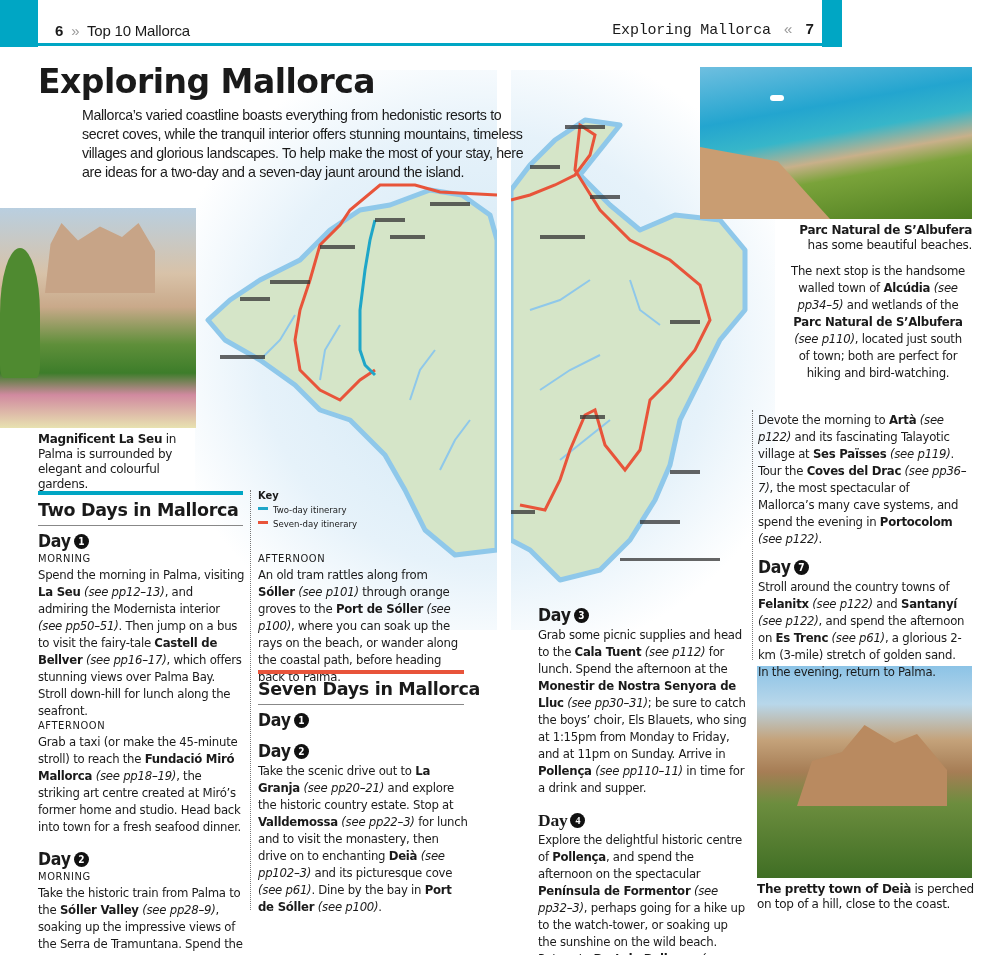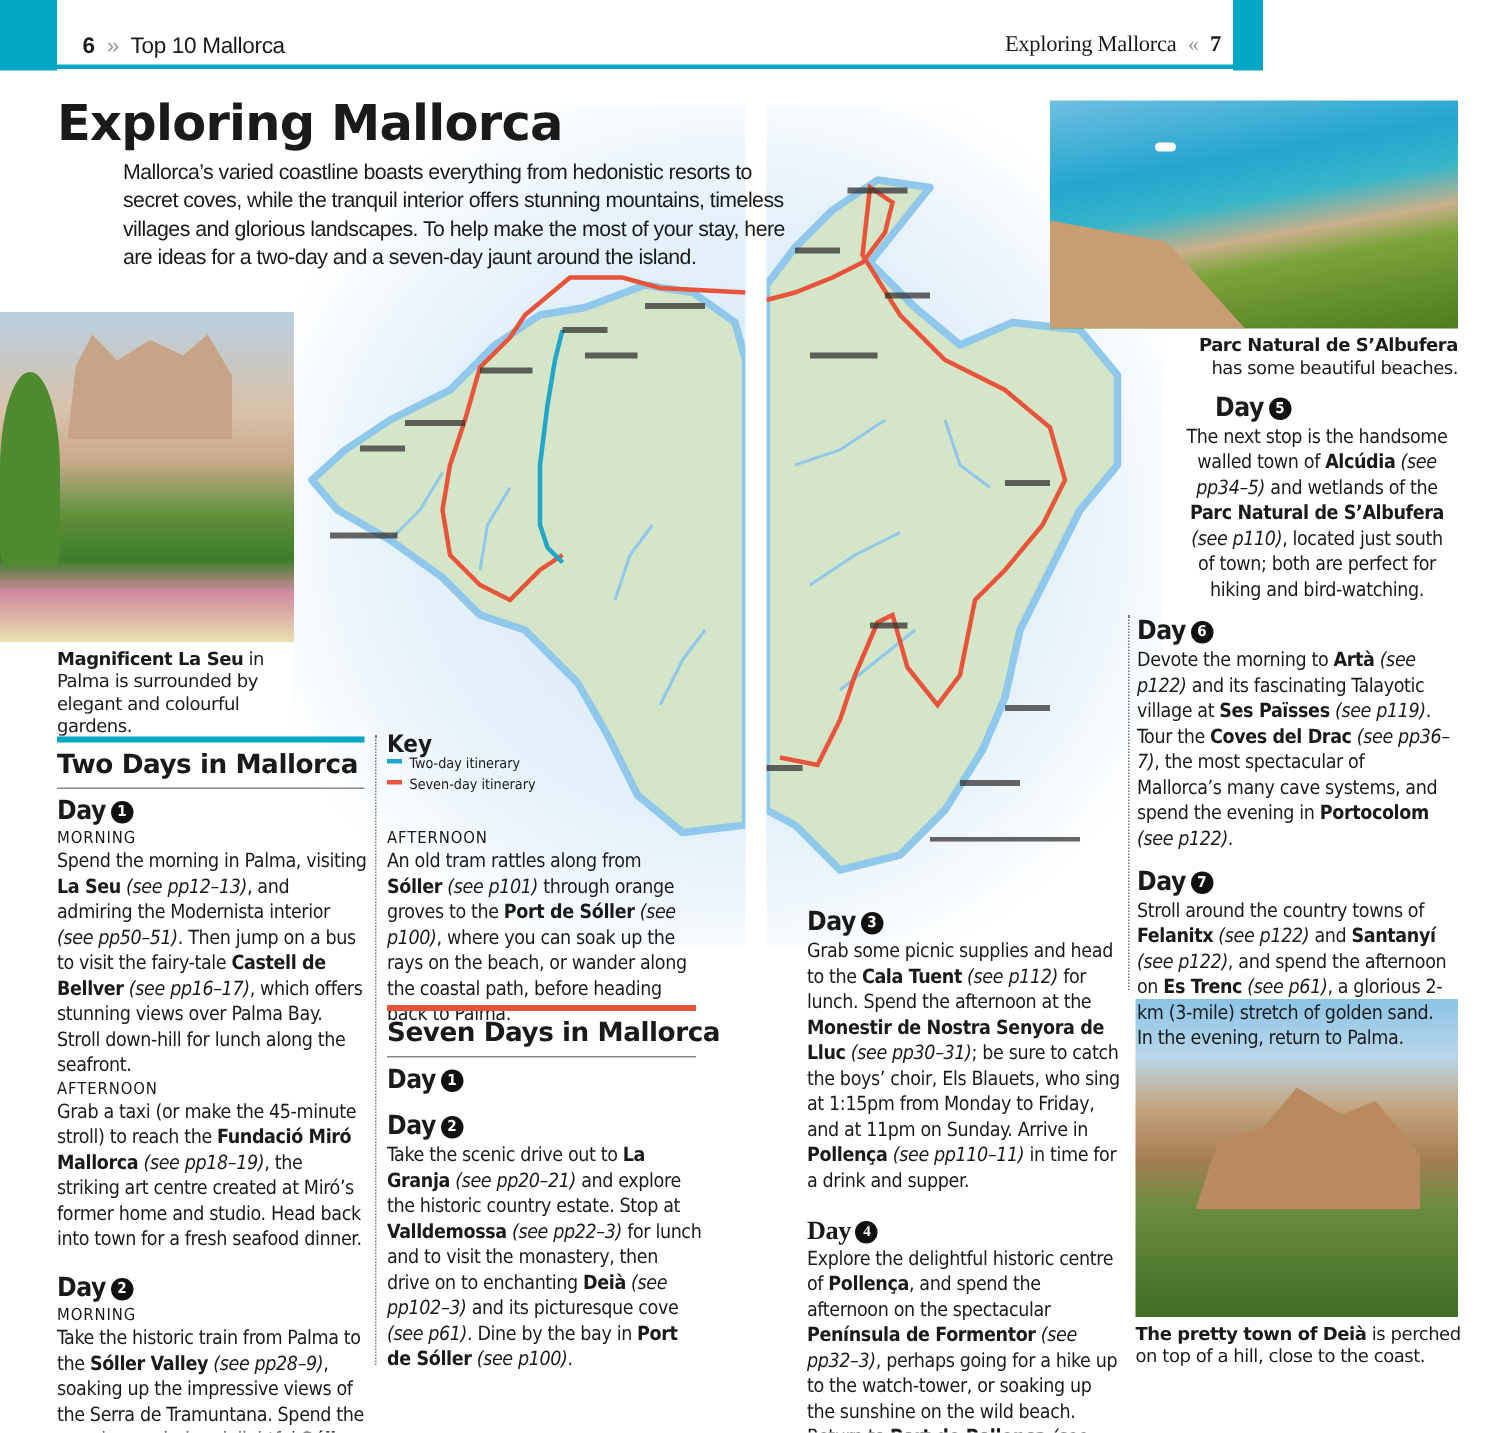--- a/index.html
+++ b/index.html
@@ -4,21 +4,21 @@
 <style>
   * { box-sizing: border-box; margin: 0; padding: 0; }
   html, body { width: 1000px; height: 955px; background: #fff; overflow: hidden; }
   body { position: relative; font-family: "DejaVu Sans Condensed", "DejaVu Sans", sans-serif; color: #1a1a1a; }
 
   .header { position: absolute; left: 0; top: 0; width: 842px; height: 47px; background: #fff; }
   .header .bar-left { position: absolute; left: 0; top: 0; width: 38px; height: 47px; background: #00a6c4; }
   .header .bar-right { position: absolute; right: 0; top: 0; width: 20px; height: 47px; background: #00a6c4; }
   .header .rule { position: absolute; left: 38px; right: 20px; top: 43px; height: 3px; background: #00a6c4; }
   .header .left-text { position: absolute; left: 55px; top: 22px; font-size: 15px; font-family: "Liberation Sans Narrow", "Liberation Sans", sans-serif; letter-spacing: -0.2px; }
-  .header .right-text { position: absolute; right: 28px; top: 22px; font-size: 15px; font-family: Liberation Serif, serif; letter-spacing: -0.2px; }
+  .header .right-text { position: absolute; right: 28px; top: 22px; font-size: 15px; font-family: Liberation Mono, monospace; letter-spacing: -0.2px; }
   .pg { font-weight: bold; }
   .chev { color: #9a9a9a; margin: 0 4px; }
 
   .map-bg { position: absolute; left: 195px; top: 70px; width: 580px; height: 560px; background: radial-gradient(ellipse at 50% 50%, #cfe6f4 0%, #e6f2fa 55%, #ffffff 80%); }
   .gutter { position: absolute; left: 497px; top: 70px; width: 14px; height: 560px; background: #fff; }
   .map-svg { position: absolute; left: 200px; top: 110px; }
 
   h1.title { position: absolute; left: 38px; top: 62px; font-size: 33px; font-weight: bold; font-family: "DejaVu Sans", sans-serif; letter-spacing: -0.5px; }
   .intro { position: absolute; left: 38px; top: 106px; width: 450px; font-size: 14.2px; line-height: 19px; font-family: Liberation Sans, sans-serif; letter-spacing: -0.35px; margin-left: 44px; }
 
@@ -42,21 +42,21 @@
   .col .day { font-size: 17.5px; font-weight: bold; line-height: 21px; margin-top: 10px; }
   .col .day:first-child { margin-top: 0; }
   .num { display: inline-block; width: 15px; height: 15px; border-radius: 50%; background: #111; color: #fff; font-size: 10px; line-height: 15px; text-align: center; vertical-align: 2px; margin-left: 3px; font-weight: bold; }
   .col .lbl { font-size: 11px; font-weight: normal; letter-spacing: 0.6px; line-height: 14px; }
   .col b { font-weight: bold; }
   .col i { font-style: italic; }
 
   .vdots { position: absolute; width: 0; border-left: 1px dotted #777; }
 
   .key { position: absolute; left: 258px; top: 489px; font-size: 9.5px; line-height: 14px; font-family: "DejaVu Sans Condensed", "DejaVu Sans", sans-serif; }
-  .key .k-title { font-weight: bold; font-size: 16px; }
+  .key .k-title { font-weight: bold; font-size: 11px; }
   .key .swatch { display: inline-block; width: 10px; height: 3px; vertical-align: 3px; margin-right: 5px; }
 </style>
 </head>
 <body>
 
 <div class="header">
   <div class="bar-left"></div>
   <div class="bar-right"></div>
   <div class="rule"></div>
   <div class="left-text">
@@ -183,22 +183,20 @@
 <div class="col" style="left:538px;top:605px;width:210px;">
   <div class="day"><span>Day</span><span class="num">3</span></div>
   <div><span>Grab some picnic supplies and head to the </span><b>Cala Tuent</b><i> (see p112)</i><span> for lunch. Spend the afternoon at the </span><b>Monestir de Nostra Senyora de Lluc</b><i> (see pp30–31)</i><span>; be sure to catch the boys’ choir, Els Blauets, who sing at 1:15pm from Monday to Friday, and at 11pm on Sunday. Arrive in </span><b>Pollença</b><i> (see pp110–11)</i><span> in time for a drink and supper.</span></div>
   <div class="day" style="margin-top:14px;font-family:Liberation Serif, serif;"><span>Day</span><span class="num">4</span></div>
   <div><span>Explore the delightful historic centre of </span><b>Pollença</b><span>, and spend the afternoon on the spectacular </span><b>Península de Formentor</b><i> (see pp32–3)</i><span>, perhaps going for a hike up to the watch-tower, or soaking up the sunshine on the wild beach. Return to </span><b>Port de Pollença</b><i> (see p110)</i></div>
 </div>
 
 <div class="vdots" style="left:752px;top:410px;height:250px;"></div>
 
 <div class="col" style="left:758px;top:262px;width:210px;text-align:right;">
-  <div class="day" style="text-align:left;padding-left:52px;"><span>Day</span><span class="num">5</span></div>
   <div style="text-align:center;padding-left:30px;"><span>The next stop is the handsome walled town of </span><b>Alcúdia</b><i> (see pp34–5)</i><span> and wetlands of the </span><b>Parc Natural de S’Albufera</b><i> (see p110)</i><span>, located just south of town; both are perfect for hiking and bird-watching.</span></div>
 </div>
 
 <div class="col" style="left:758px;top:411px;width:210px;">
-  <div class="day"><span>Day</span><span class="num">6</span></div>
   <div><span>Devote the morning to </span><b>Artà</b><i> (see p122)</i><span> and its fascinating Talayotic village at </span><b>Ses Païsses</b><i> (see p119)</i><span>. Tour the </span><b>Coves del Drac</b><i> (see pp36–7)</i><span>, the most spectacular of Mallorca’s many cave systems, and spend the evening in </span><b>Portocolom</b><i> (see p122)</i><span>.</span></div>
   <div class="day" style="margin-top:10px;"><span>Day</span><span class="num">7</span></div>
   <div><span>Stroll around the country towns of </span><b>Felanitx</b><i> (see p122)</i><span> and </span><b>Santanyí</b><i> (see p122)</i><span>, and spend the afternoon on </span><b>Es Trenc</b><i> (see p61)</i><span>, a glorious 2-km (3-mile) stretch of golden sand. In the evening, return to Palma.</span></div>
 </div>
 
 </body></html>

